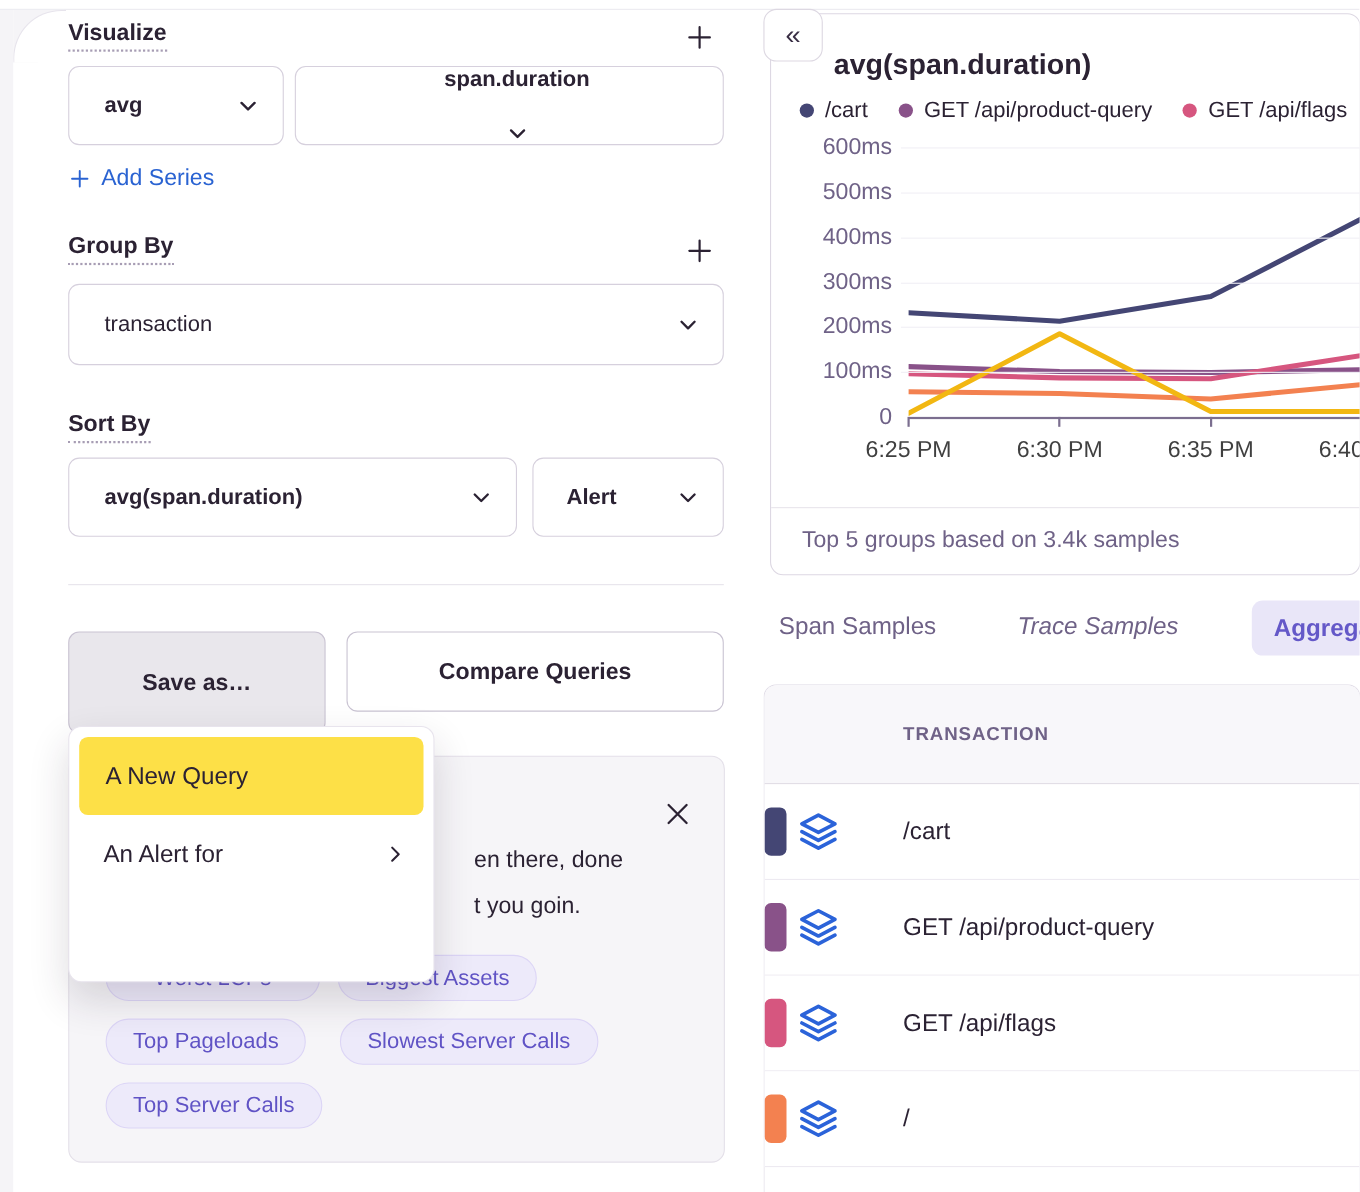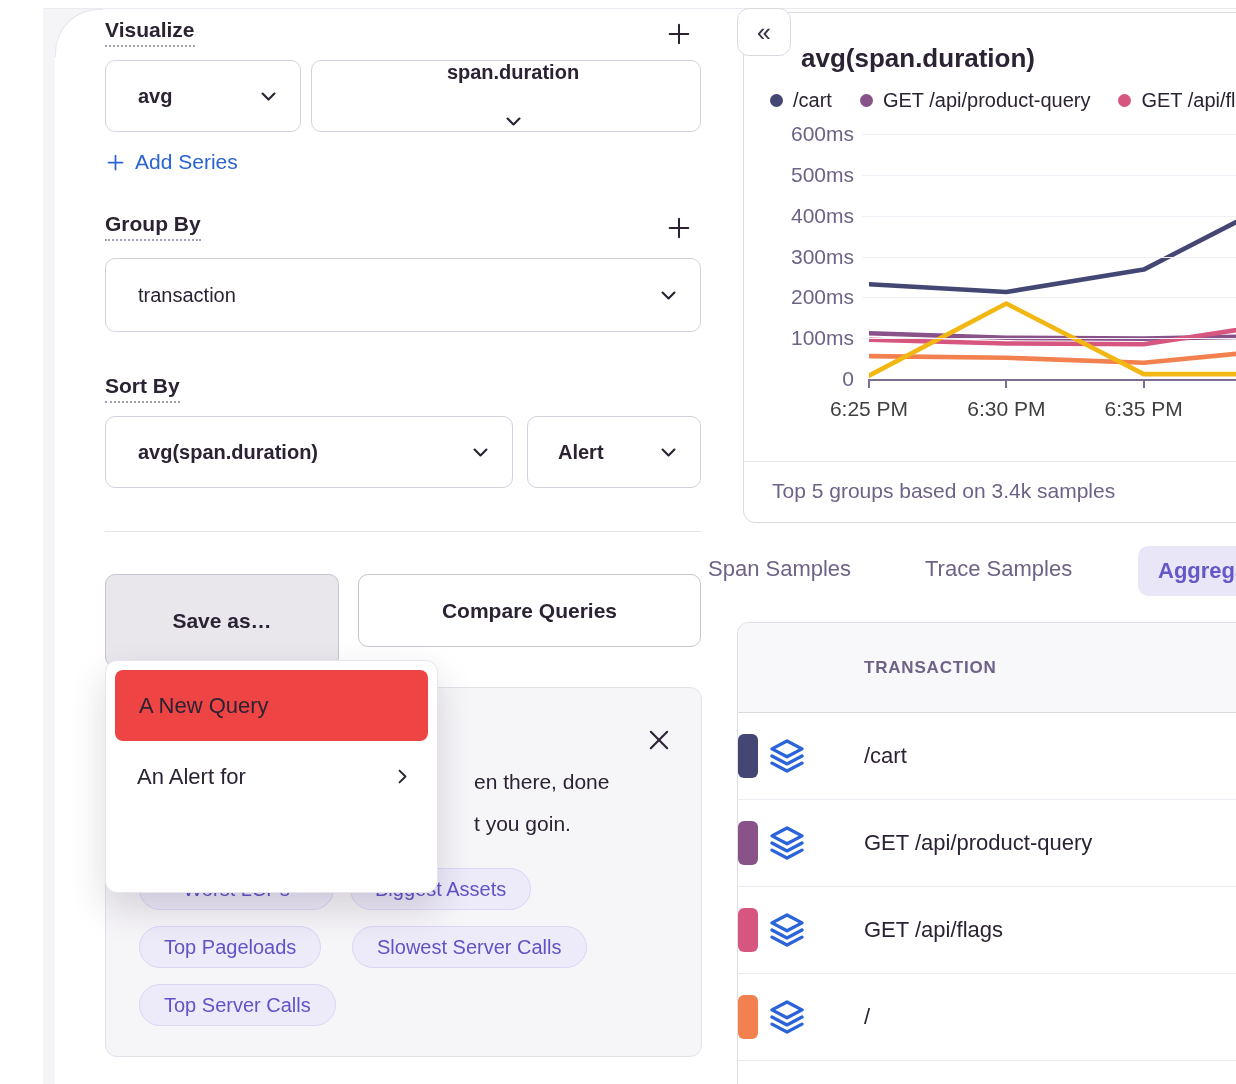--- a/index.html
+++ b/index.html
@@ -1,19 +1,19 @@
 <!DOCTYPE html>
 <html><head>
 <meta charset="utf-8">
 <style>
   * { margin:0; padding:0; box-sizing:border-box; }
   html,body { width:1236px; height:1084px; overflow:hidden; background:#fff;
     font-family:"Liberation Sans","DejaVu Sans",sans-serif; color:#2b2233; }
   body { position:relative; }
-  .abs { position:absolute;margin-left:43px; }
+  .abs { position:absolute; }
 
   
   .top-hairline { left:0; top:8px; width:1236px; height:1px; background:#eceaf0; }
   .gutter { left:0; top:9px; width:12px; height:1075px; background:#f5f4f7; }
   .corner-grey { left:12px; top:9px; width:46px; height:46px; background:#f5f4f7; }
   .corner-white { left:12px; top:9px; width:48px; height:48px; background:#fff;
     border-top-left-radius:44px; border-left:1px solid #e7e4ec; border-top:1px solid #e7e4ec; }
 
   
   .hd { font-size:21px; font-weight:bold; color:#2b2233; display:inline-block;
@@ -38,21 +38,21 @@
   .chip { position:absolute; height:42px; line-height:40px; border-radius:21px;
     background:#edeafa; border:1px solid #dcd5f6; color:#6053c5; font-size:20px;
     padding:0 24px; white-space:nowrap; cursor:pointer; text-align:center; }
 
   
   .menu { left:62px; top:660px; width:333px; height:233px; background:#fff;
     border:1px solid #e8e4ed; border-radius:12px; z-index:40; padding:9px;
     box-shadow:0 16px 36px rgba(43,34,51,.16); }
   .menu-item { height:71px; display:flex; align-items:center; justify-content:space-between;
     padding:0 16px 0 22px; font-size:22px; border-radius:8px; cursor:pointer; }
-  .menu-item.hl { background:#ef4444;padding-left:24px; }
+  .menu-item.hl { background:#fde047;padding-left:24px; }
 
   
   .chart-card { left:700px; top:12px; width:537px; height:511px; background:#fff;
     border:1px solid #ddd8e3; border-radius:12px; }
   .collapse-btn { left:694px; top:8px; width:54px; height:48px; background:#fff;
     border:1px solid #ddd8e2; border-radius:12px; z-index:10; display:flex;
     align-items:center; justify-content:center; font-size:25px; color:#3a2f45; cursor:pointer; }
   .chart-title { position:absolute; left:57px; top:30px; font-size:26px; font-weight:bold; white-space:nowrap; }
   .legend { position:absolute; left:26px; top:76px; display:flex; gap:28px; white-space:nowrap; }
   .legend-item { display:flex; align-items:center; gap:10px; font-size:20px; color:#2b2233; cursor:pointer; }
@@ -230,21 +230,21 @@
     <div class="xlab" style="left: 262.333px;">6:30 PM</div>
     <div class="xtick" style="left: 398.667px;"></div>
     <div class="xlab" style="left: 399.667px;">6:35 PM</div>
     <div class="xlab" style="left: 537px;">6:40 PM</div>
   </div>
 <div class="abs collapse-btn">
   <span>«</span>
 </div>
 
 <div class="tab" style="left:708px;">Span Samples</div>
-<div class="tab" style="left:925px;">Trace Samples</div>
+<div class="tab" style="left:925px;font-style:italic;">Trace Samples</div>
 <div class="tab-pill">Aggregates</div>
 
 <div class="abs table-card">
   <div class="thead">
     <span class="thead-label">TRANSACTION</span>
   </div>
 
   <div class="trow">
     <span class="row-bar" style="background-color: rgb(68, 70, 116);"></span>
     <svg class="row-icon" viewBox="0 0 24 24" fill="none" stroke="#2b63d9" stroke-width="2.1" stroke-linecap="round" stroke-linejoin="round">

